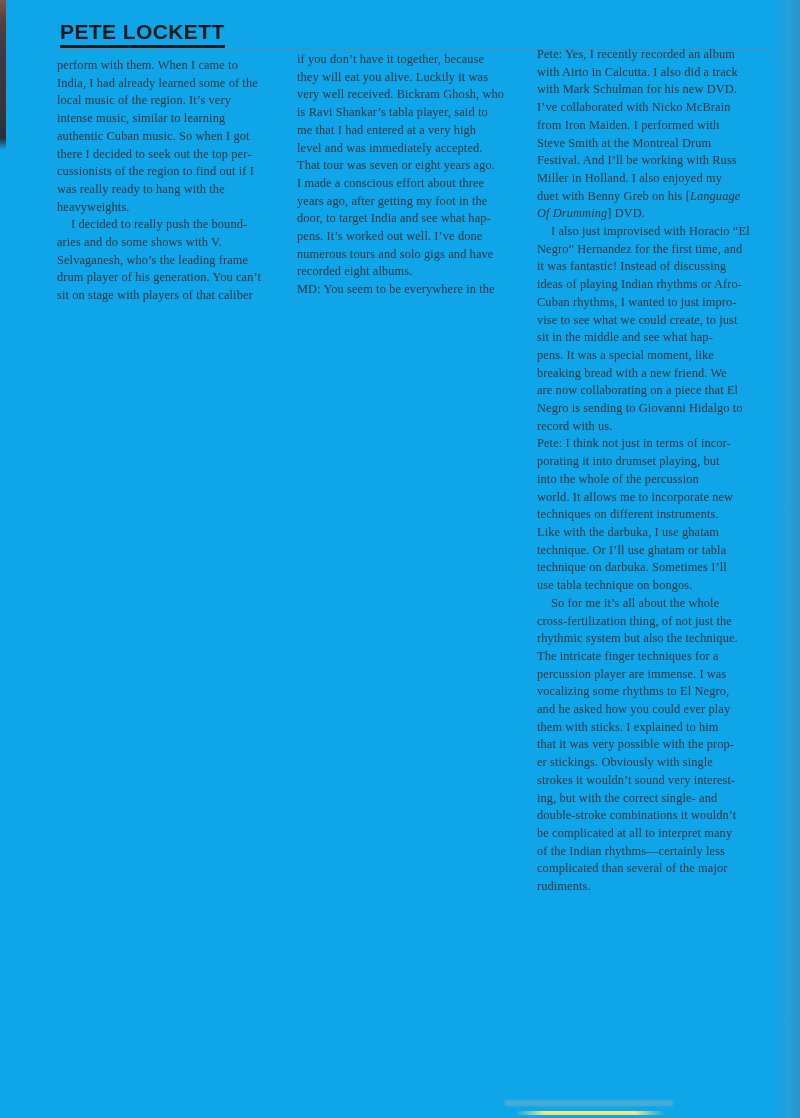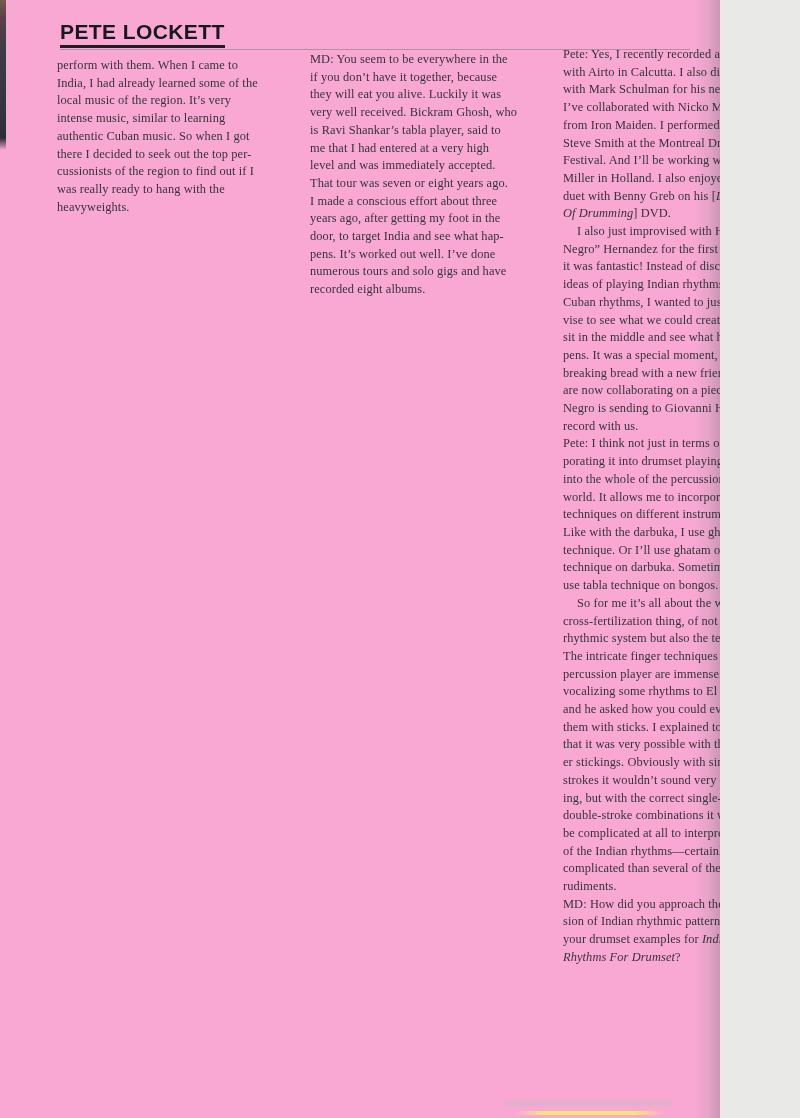--- a/index.html
+++ b/index.html
@@ -1,19 +1,19 @@
 <!DOCTYPE html>
 <html><head>
 <meta charset="utf-8">
 <style>
   html,body{margin:0;padding:0;background:#e9e9e7;}
   .page{
     position:relative;
-    width:720px;height:1118px;
-    background:#f9a8d4;
+    width:800px;height:1118px;
+    background:#0ea5e9;
     overflow:hidden;
     font-family:"Liberation Serif", serif;
   }
   
   .edge-left{
     position:absolute;left:0;top:0;width:6px;height:150px;
     background:linear-gradient(to bottom,
       #7a5850 0%, #5a4046 12%, #3c3a46 35%, #34343f 75%, #2c2c36 92%, rgba(44,44,54,0) 100%);
   }
   .edge-right{
@@ -41,21 +41,21 @@
     border-bottom:3px solid #1d1d24;
     line-height:1.1;
   }
   .rule{
     position:absolute;left:0;right:2px;top:29px;
     border-bottom:1px solid rgba(120,120,125,0.55);
   }
   
   main.columns{
     position:absolute;left:57px;top:46px;
-    display:flex;gap:21px;
+    display:flex;gap:8px;
   }
   .col{width:232px;color:#34343a;}
   .col1{padding-top:11px;}
   .col2{padding-top:5px;}
   .col p{
     margin:0;
     font-size:12.4px;
     line-height:17.7px;
     white-space:pre-line;
     letter-spacing:0.1px;
@@ -80,36 +80,41 @@
     <div class="col col1">
         <p><span class="n">perform with them. When I came to
 India, I had already learned some of the
 local music of the region. It’s very
 intense music, similar to learning
 authentic Cuban music. So when I got
 there I decided to seek out the top per-
 cussionists of the region to find out if I
 was really ready to hang with the
 heavyweights.</span></p>
+        <p class="indent"><span class="n">I decided to really push the bound-
+aries and do some shows with V.
+Selvaganesh, who’s the leading frame
+drum player of his generation. You can’t
+sit on stage with players of that caliber</span></p>
       </div>
     <div class="col col2">
-        <p><span class="b">MD:</span><span class="n"> You seem to be everywhere in the</span></p>
         <p><span class="n">if you don’t have it together, because
 they will eat you alive. Luckily it was
 very well received. Bickram Ghosh, who
 is Ravi Shankar’s tabla player, said to
 me that I had entered at a very high
 level and was immediately accepted.
 That tour was seven or eight years ago.
 I made a conscious effort about three
 years ago, after getting my foot in the
 door, to target India and see what hap-
 pens. It’s worked out well. I’ve done
 numerous tours and solo gigs and have
 recorded eight albums.</span></p>
+        <p><span class="b">MD:</span><span class="n"> You seem to be everywhere in the</span></p>
       </div>
     <div class="col col3">
         <p><span class="b">Pete:</span><span class="n"> Yes, I recently recorded an album
 with Airto in Calcutta. I also did a track
 with Mark Schulman for his new DVD.
 I’ve collaborated with Nicko McBrain
 from Iron Maiden. I performed with
 Steve Smith at the Montreal Drum
 Festival. And I’ll be working with Russ
 Miller in Holland. I also enjoyed my
@@ -146,22 +151,18 @@
 them with sticks. I explained to him
 that it was very possible with the prop-
 er stickings. Obviously with single
 strokes it wouldn’t sound very interest-
 ing, but with the correct single- and
 double-stroke combinations it wouldn’t
 be complicated at all to interpret many
 of the Indian rhythms—certainly less
 complicated than several of the major
 rudiments.</span></p>
-        <p><span class="b">MD:</span><span class="n"> How did you approach the conver-
-sion of Indian rhythmic patterns into
-your drumset examples for </span><span class="i">Indian
-Rhythms For Drumset</span><span class="n">?</span></p>
       </div>
   </main>
 
   <div class="smudge"></div>
   <div class="yellow-strip" style="background: linear-gradient(to right, rgba(242, 232, 120, 0) 0%, rgb(242, 232, 120) 20%, rgb(242, 232, 120) 80%, rgba(242, 232, 120, 0) 100%);"></div>
 </div>
 
 </body></html>

